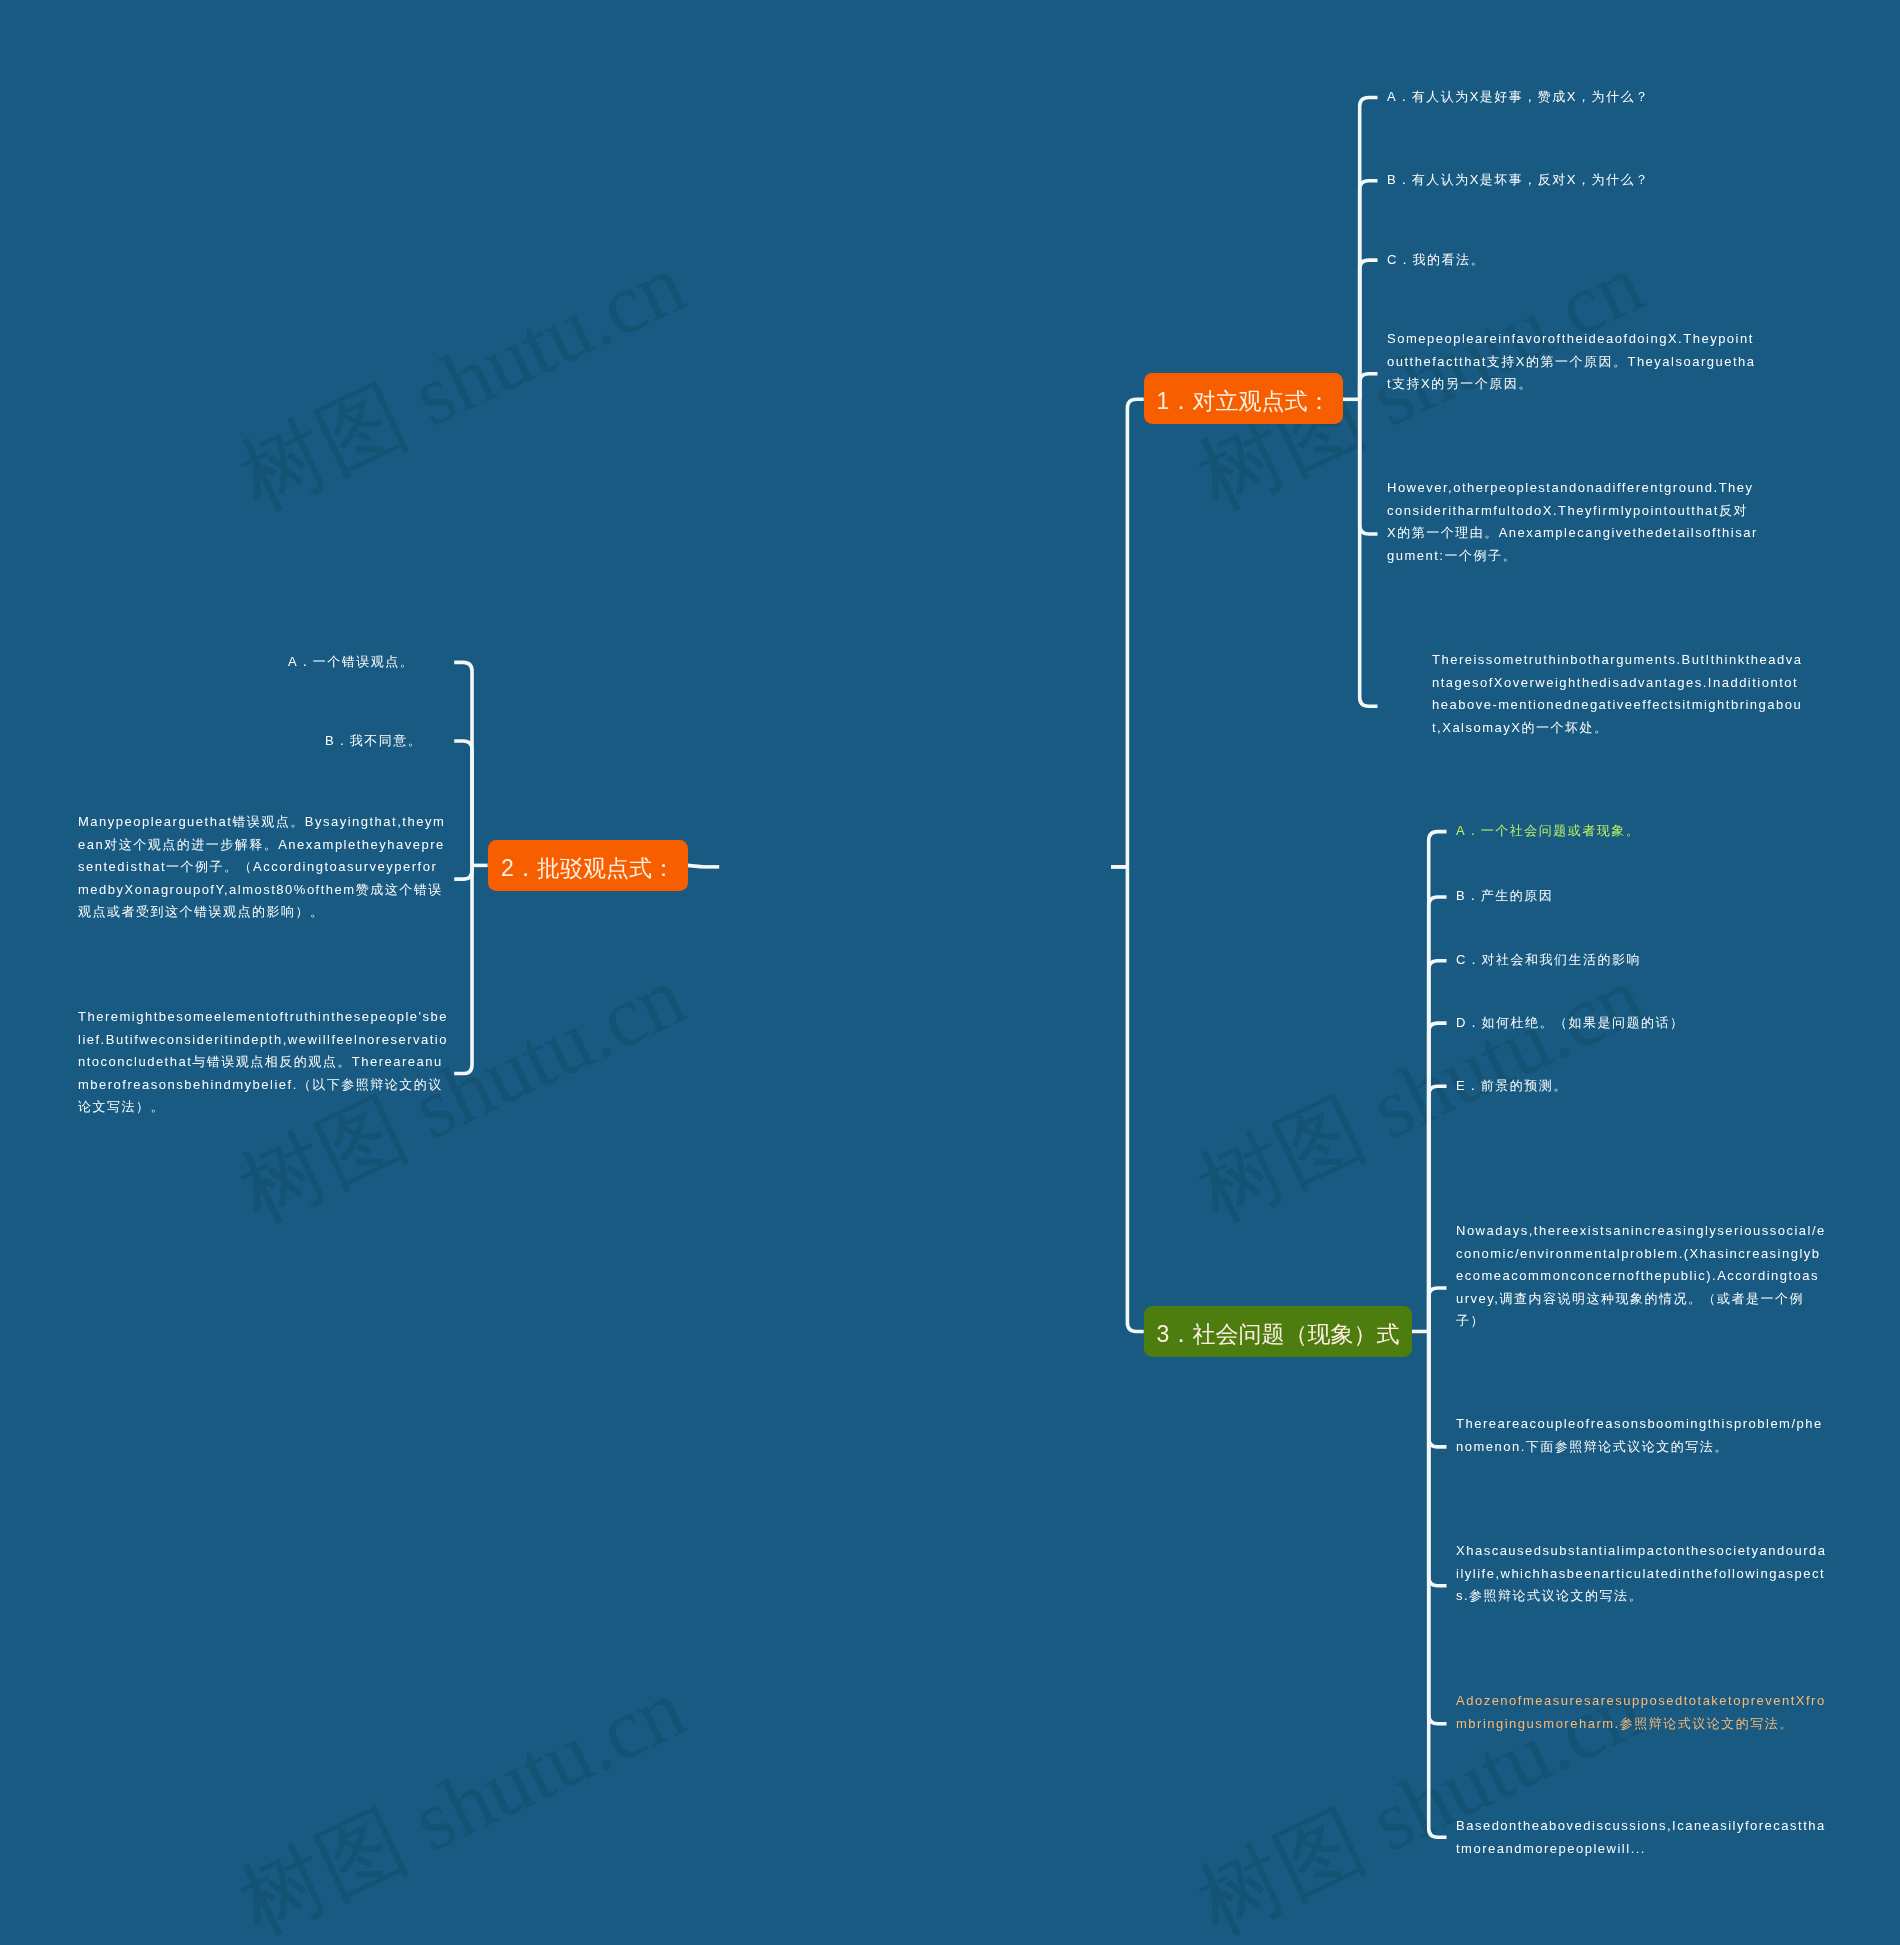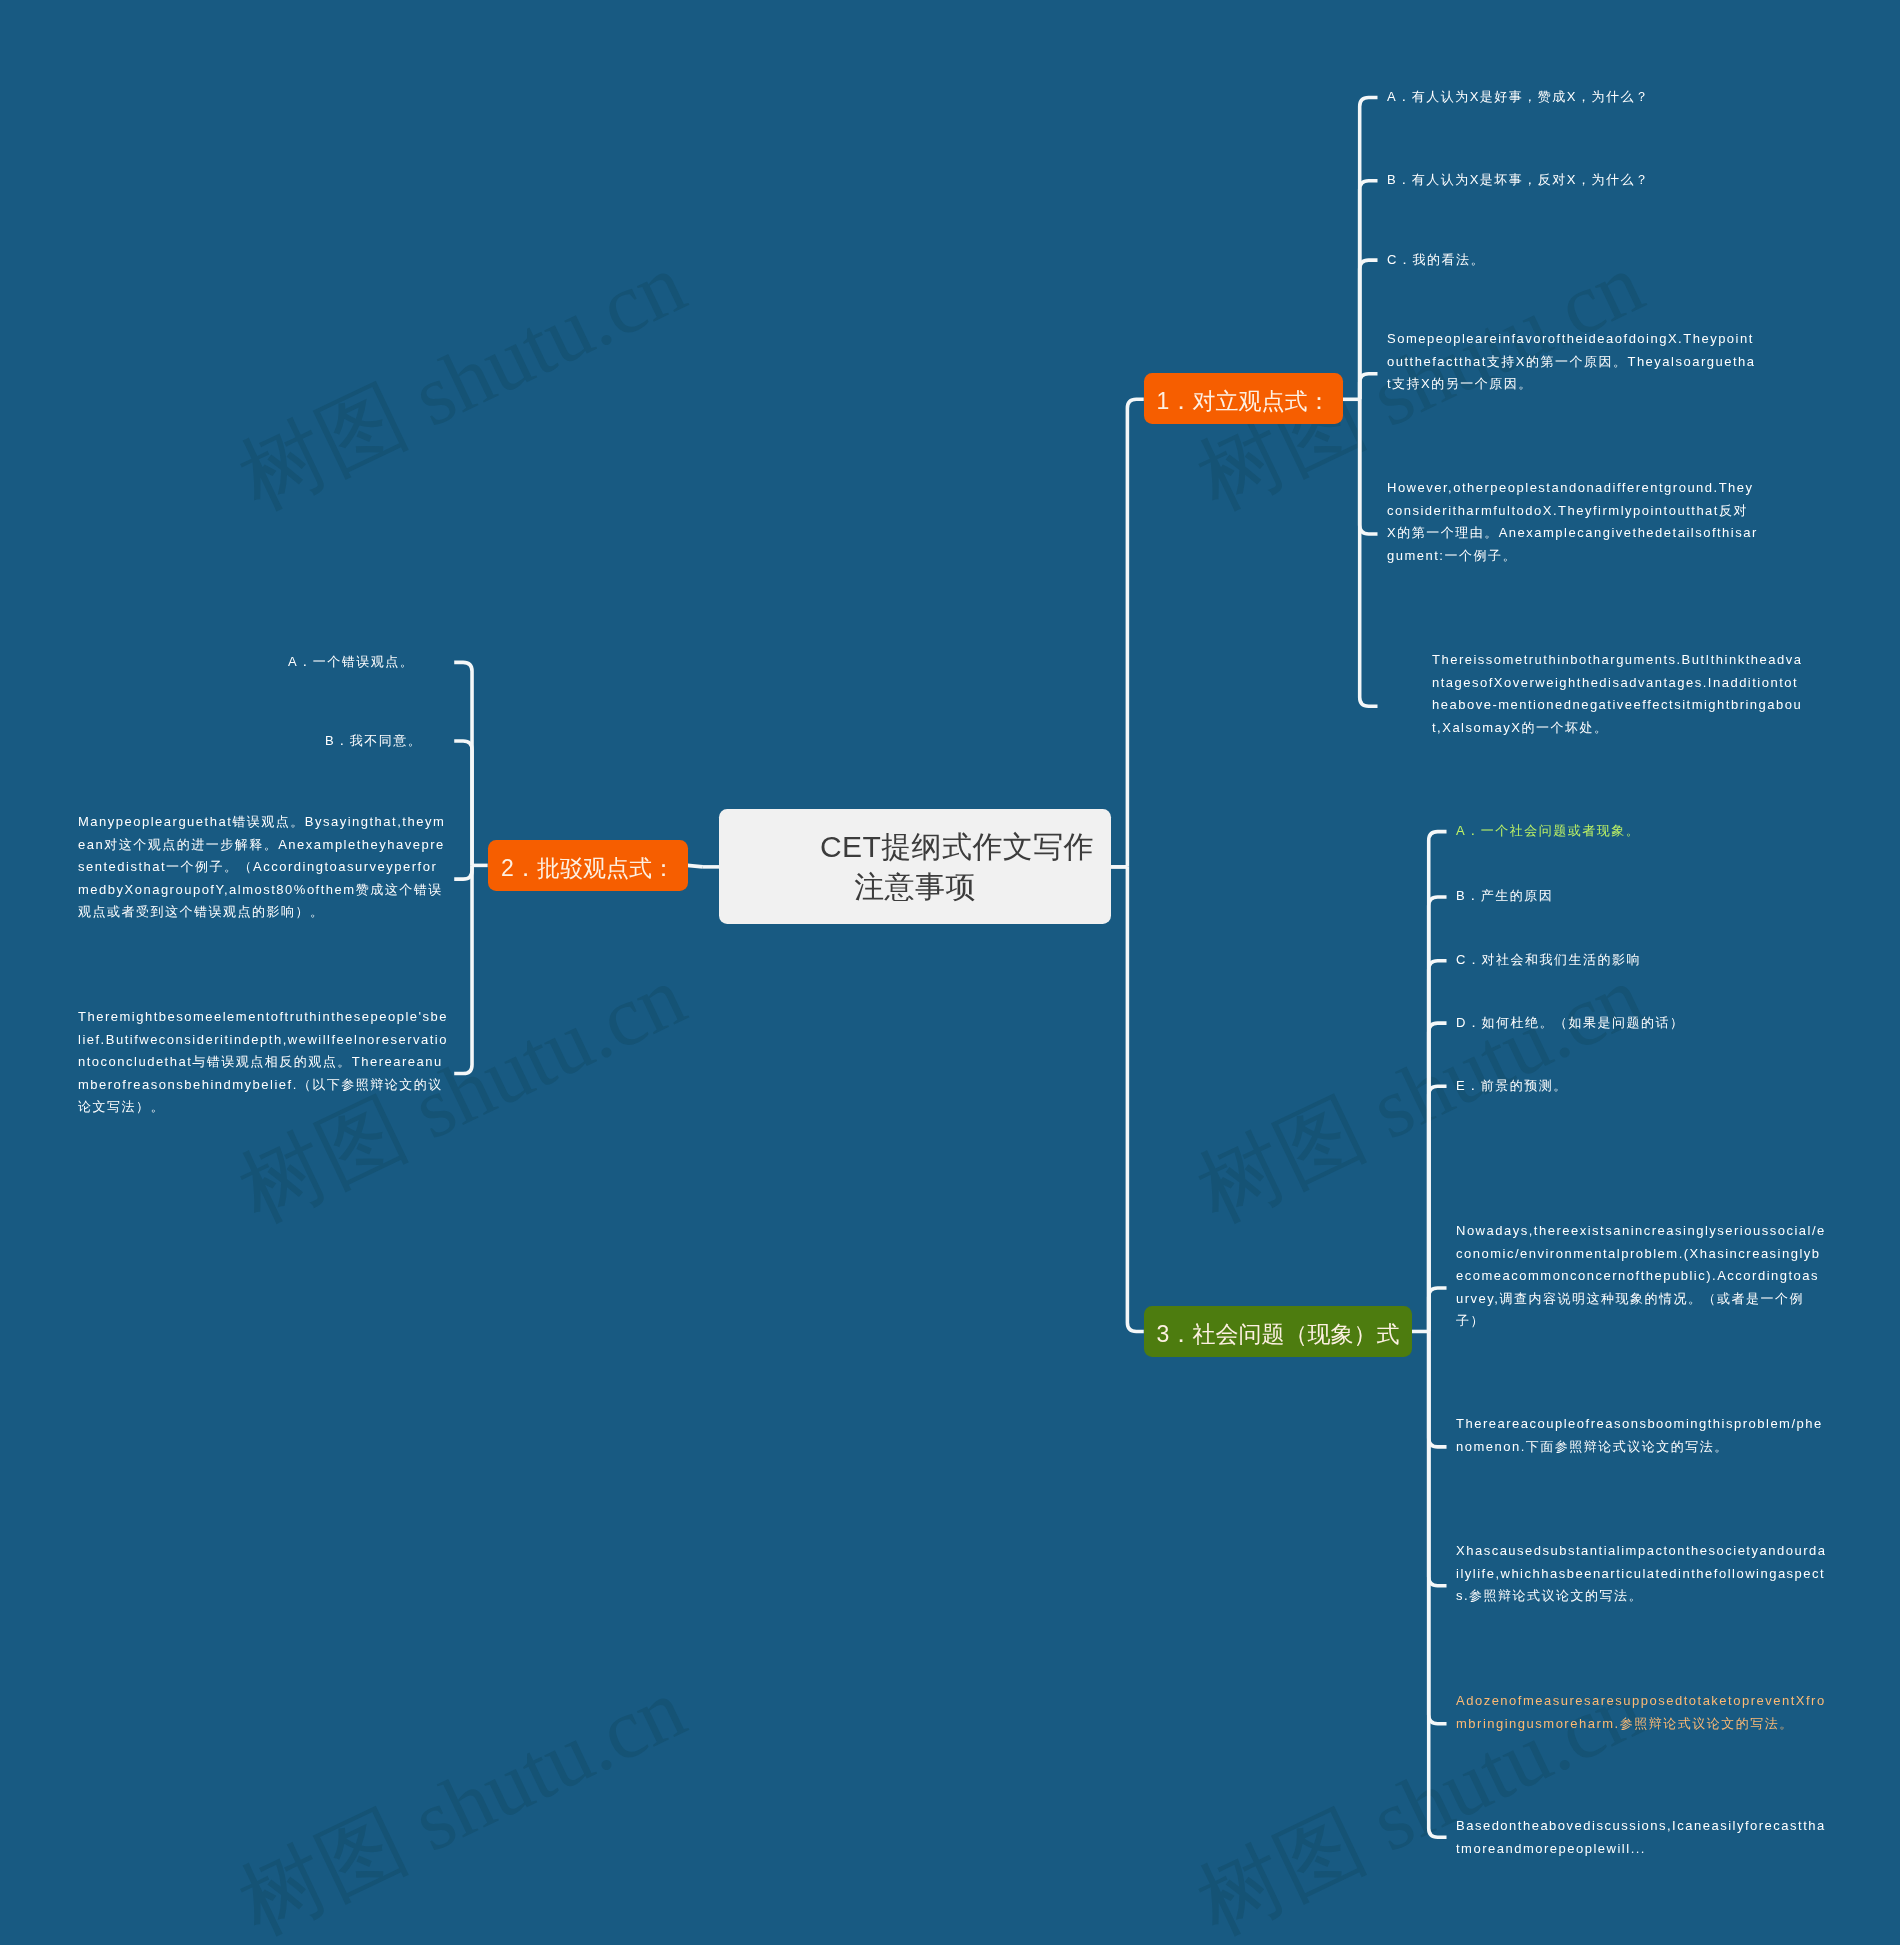--- a/index.html
+++ b/index.html
@@ -86,26 +86,20 @@
       <path d="M 1925 1793.5 L 1925 1306 Q 1925 1294 1937 1294 L 1949 1294" fill="none" stroke="#f4f7f8" stroke-width="4.8" stroke-linecap="butt" stroke-linejoin="round"></path>
       <path d="M 1925 1793.5 L 1925 1390 Q 1925 1378 1937 1378 L 1949 1378" fill="none" stroke="#f4f7f8" stroke-width="4.8" stroke-linecap="butt" stroke-linejoin="round"></path>
       <path d="M 1925 1793.5 L 1925 1475 Q 1925 1463 1937 1463 L 1949 1463" fill="none" stroke="#f4f7f8" stroke-width="4.8" stroke-linecap="butt" stroke-linejoin="round"></path>
       <path d="M 1925 1793.5 L 1925 1747 Q 1925 1735 1937 1735 L 1949 1735" fill="none" stroke="#f4f7f8" stroke-width="4.8" stroke-linecap="butt" stroke-linejoin="round"></path>
       <path d="M 1925 1793.5 L 1925 1937 Q 1925 1949 1937 1949 L 1949 1949" fill="none" stroke="#f4f7f8" stroke-width="4.8" stroke-linecap="butt" stroke-linejoin="round"></path>
       <path d="M 1925 1793.5 L 1925 2124 Q 1925 2136 1937 2136 L 1949 2136" fill="none" stroke="#f4f7f8" stroke-width="4.8" stroke-linecap="butt" stroke-linejoin="round"></path>
       <path d="M 1925 1793.5 L 1925 2310 Q 1925 2322 1937 2322 L 1949 2322" fill="none" stroke="#f4f7f8" stroke-width="4.8" stroke-linecap="butt" stroke-linejoin="round"></path>
       <path d="M 1925 1793.5 L 1925 2463 Q 1925 2475 1937 2475 L 1949 2475" fill="none" stroke="#f4f7f8" stroke-width="4.8" stroke-linecap="butt" stroke-linejoin="round"></path>
     </svg>
 
-  <div class="node root" id="root-node" style="left: 719px; top: 809px; width: 392px; height: 115px; background: rgb(241, 241, 241); color: rgb(60, 60, 60);">
-    <span>
-      <span class="rl1">CET提纲式作文写作</span><br>
-      <span>注意事项</span>
-    </span>
-  </div>
 
   <div id="topics">
       <div class="node topic" id="branch-1" style="left: 1144px; top: 373px; width: 199px; height: 51px; background: rgb(246, 94, 0); color: rgb(253, 240, 226);">
         <span>1．对立观点式：</span>
       </div>
       <div class="node topic" id="branch-2" style="left: 488px; top: 840px; width: 200px; height: 51px; background: rgb(246, 94, 0); color: rgb(253, 240, 226);">
         <span>2．批驳观点式：</span>
       </div>
       <div class="node topic" id="branch-3" style="left: 1144px; top: 1306px; width: 268px; height: 51px; background: #4d7c0f; color: rgb(253, 240, 226);">
         <span>3．社会问题（现象）式</span>

